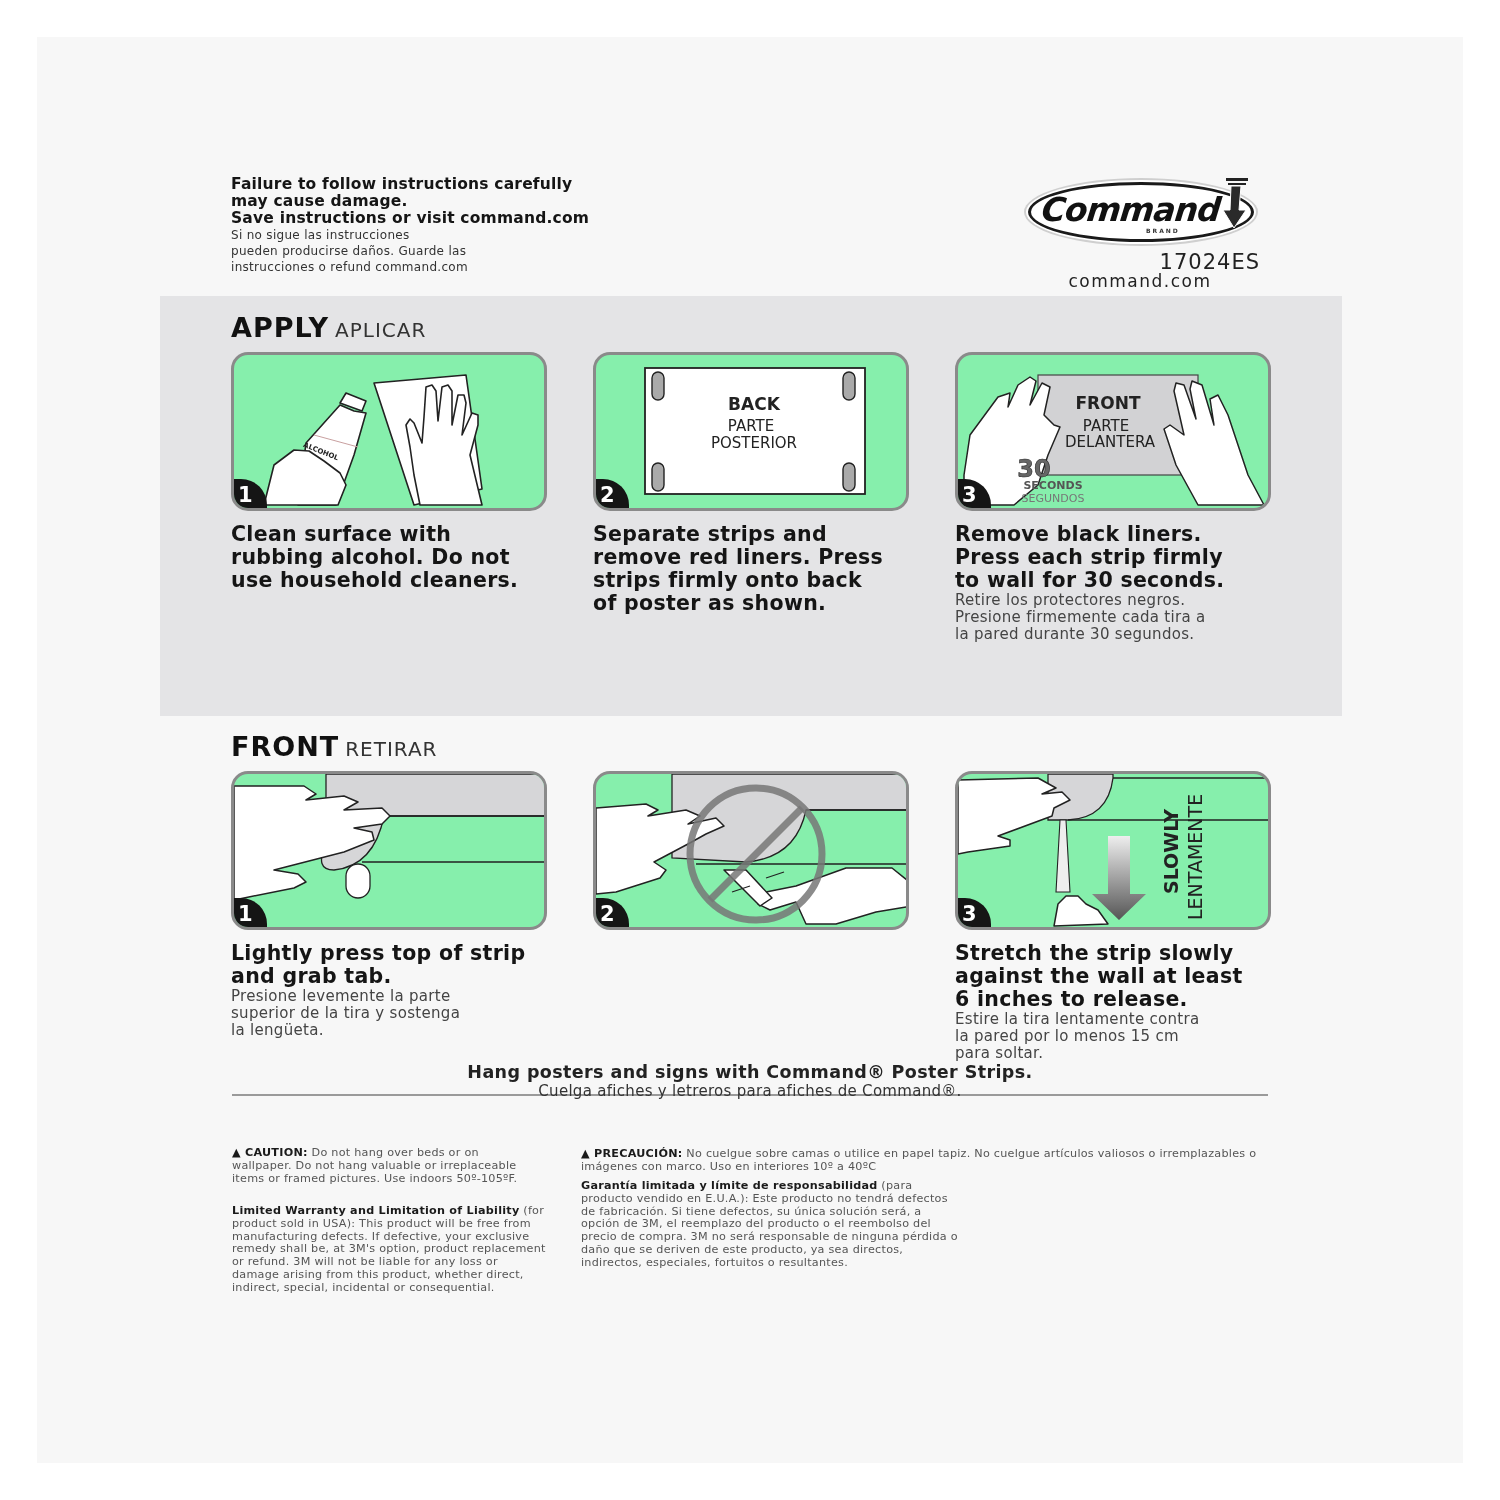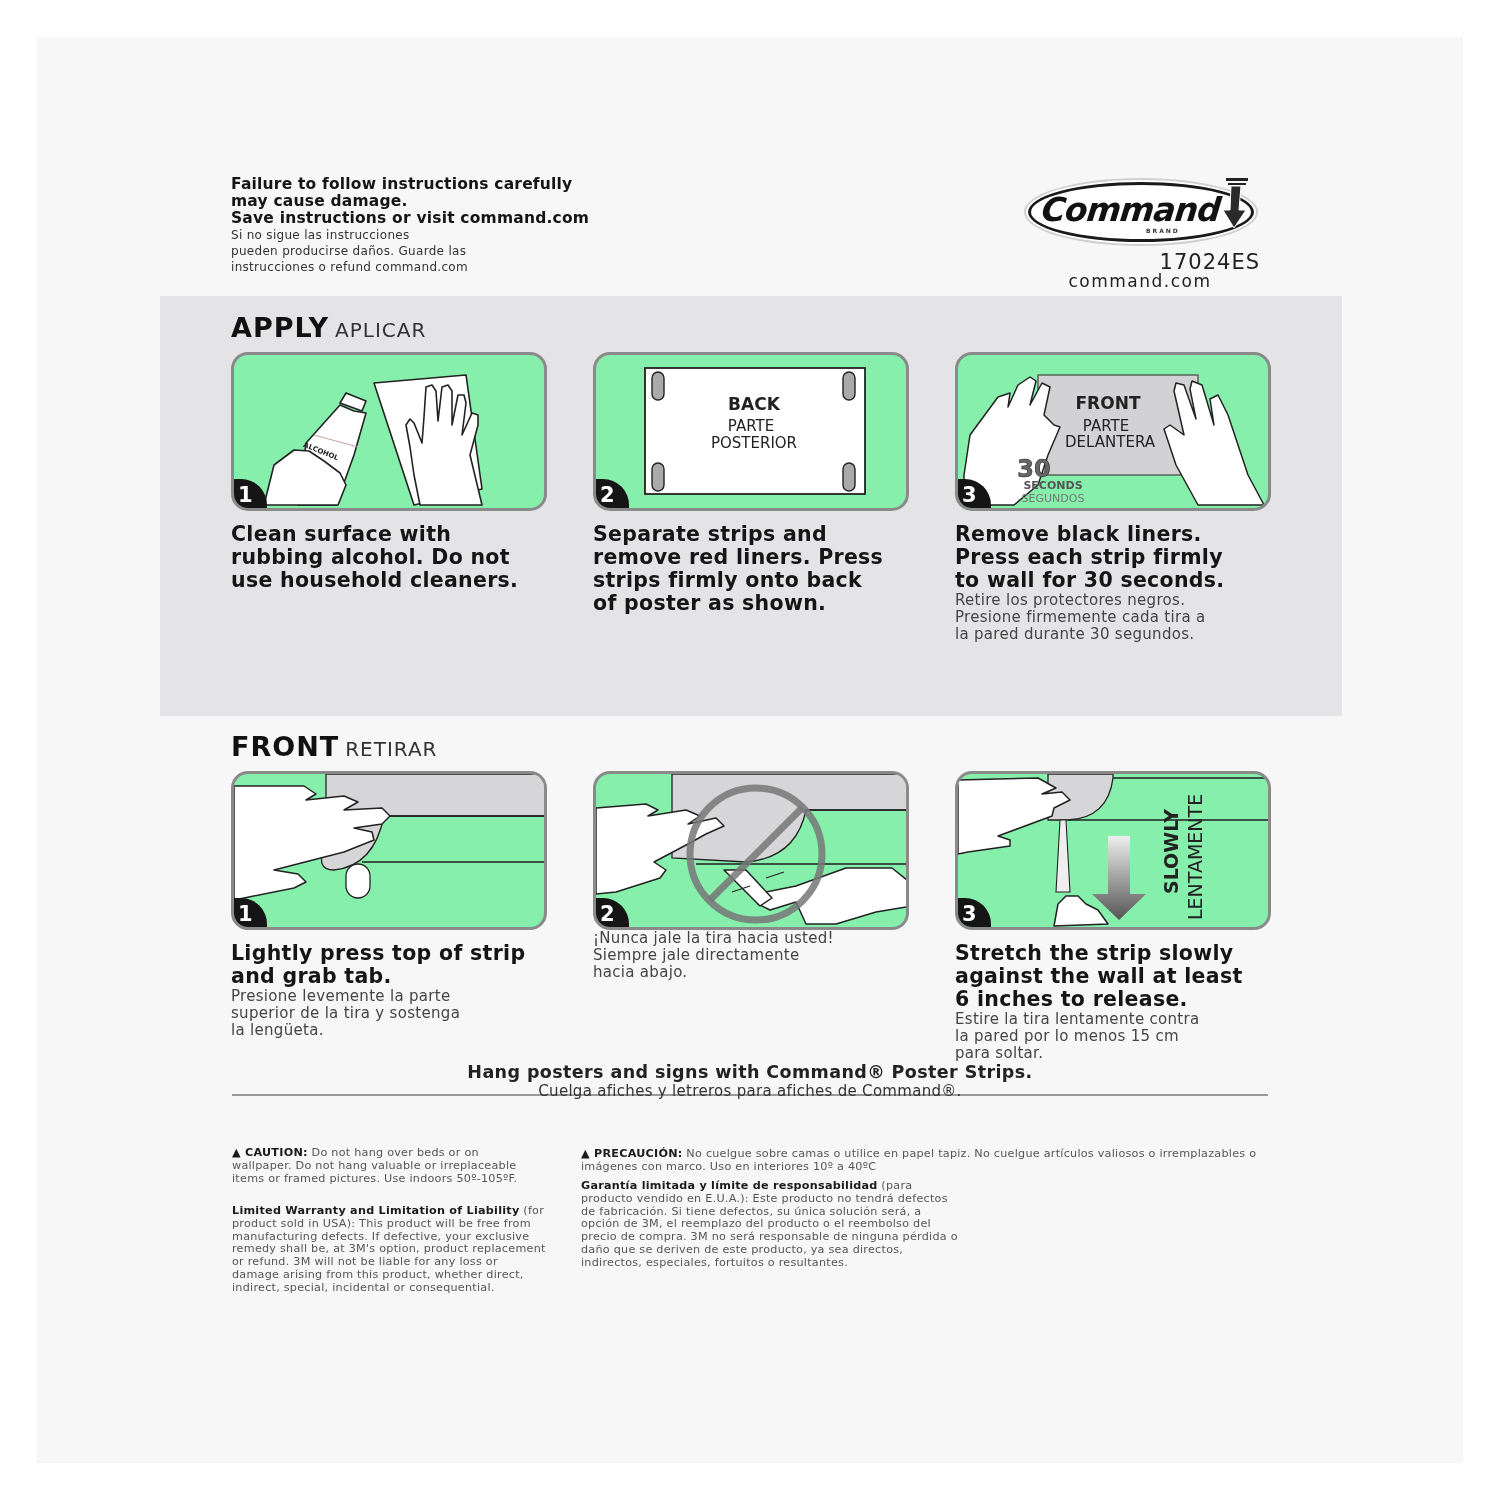--- a/index.html
+++ b/index.html
@@ -190,25 +190,20 @@
       </g>
       <circle cx="160" cy="80" r="66" fill="none" stroke="#777" stroke-width="7" opacity="0.85"></circle>
       <line x1="114" y1="126" x2="206" y2="34" stroke="#777" stroke-width="7" opacity="0.85"></line>
       <g stroke="#222" stroke-width="1.2">
           <line x1="136" y1="118" x2="154" y2="112"></line>
           <line x1="170" y1="104" x2="188" y2="98"></line>
         </g>
     </svg>
     <div class="badge">2</div>
   </div>
-  <div class="desc">
-    <div>¡Nunca jale la tira hacia usted!</div>
-    <div>Siempre jale directamente</div>
-    <div>hacia abajo.</div>
-  </div>
 </div>
 
 <div class="step" style="left:955px; top:771px;">
   <div class="illus">
     <svg width="316" height="159" viewBox="0 0 316 159">
       <path d="M90 0 L155 0 L155 4 Q150 44 110 46 L90 46 Z" fill="#d6d6d8" stroke="#222" stroke-width="1.3"></path>
       <path d="M155 4 L316 4 M110 46 L316 46" stroke="#222" stroke-width="1.3"></path>
       <path d="M102 46 L108 46 L112 118 L98 118 Z" fill="#eee" stroke="#222" stroke-width="1.1"></path>
       <defs>
         <linearGradient id="ag" x1="0" y1="0" x2="0" y2="1">

